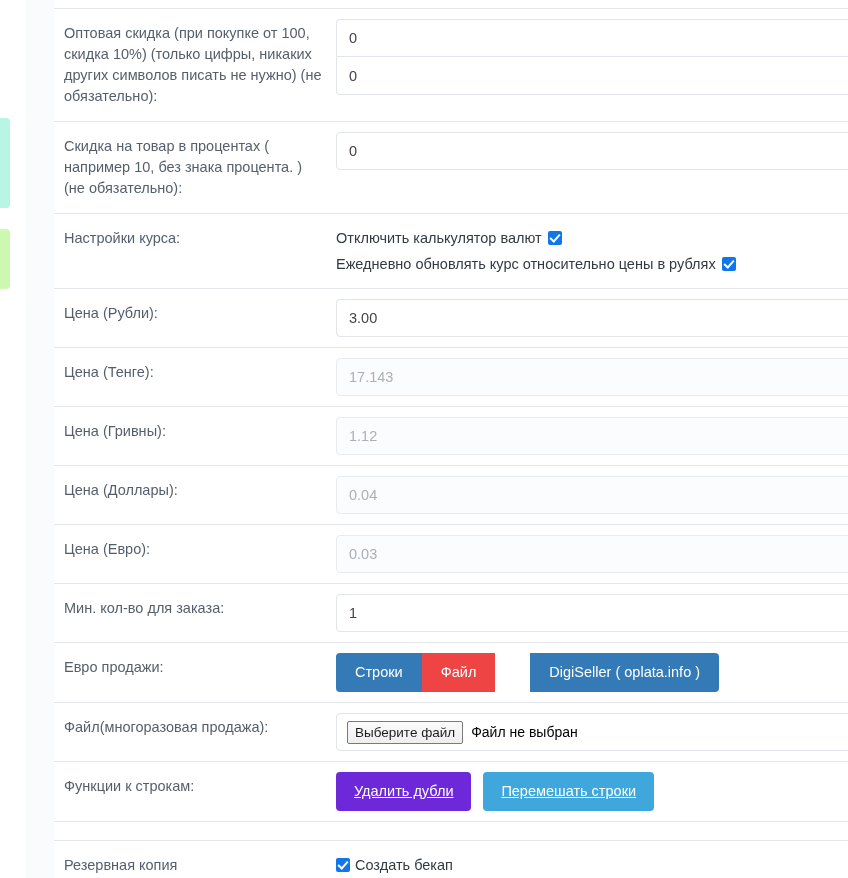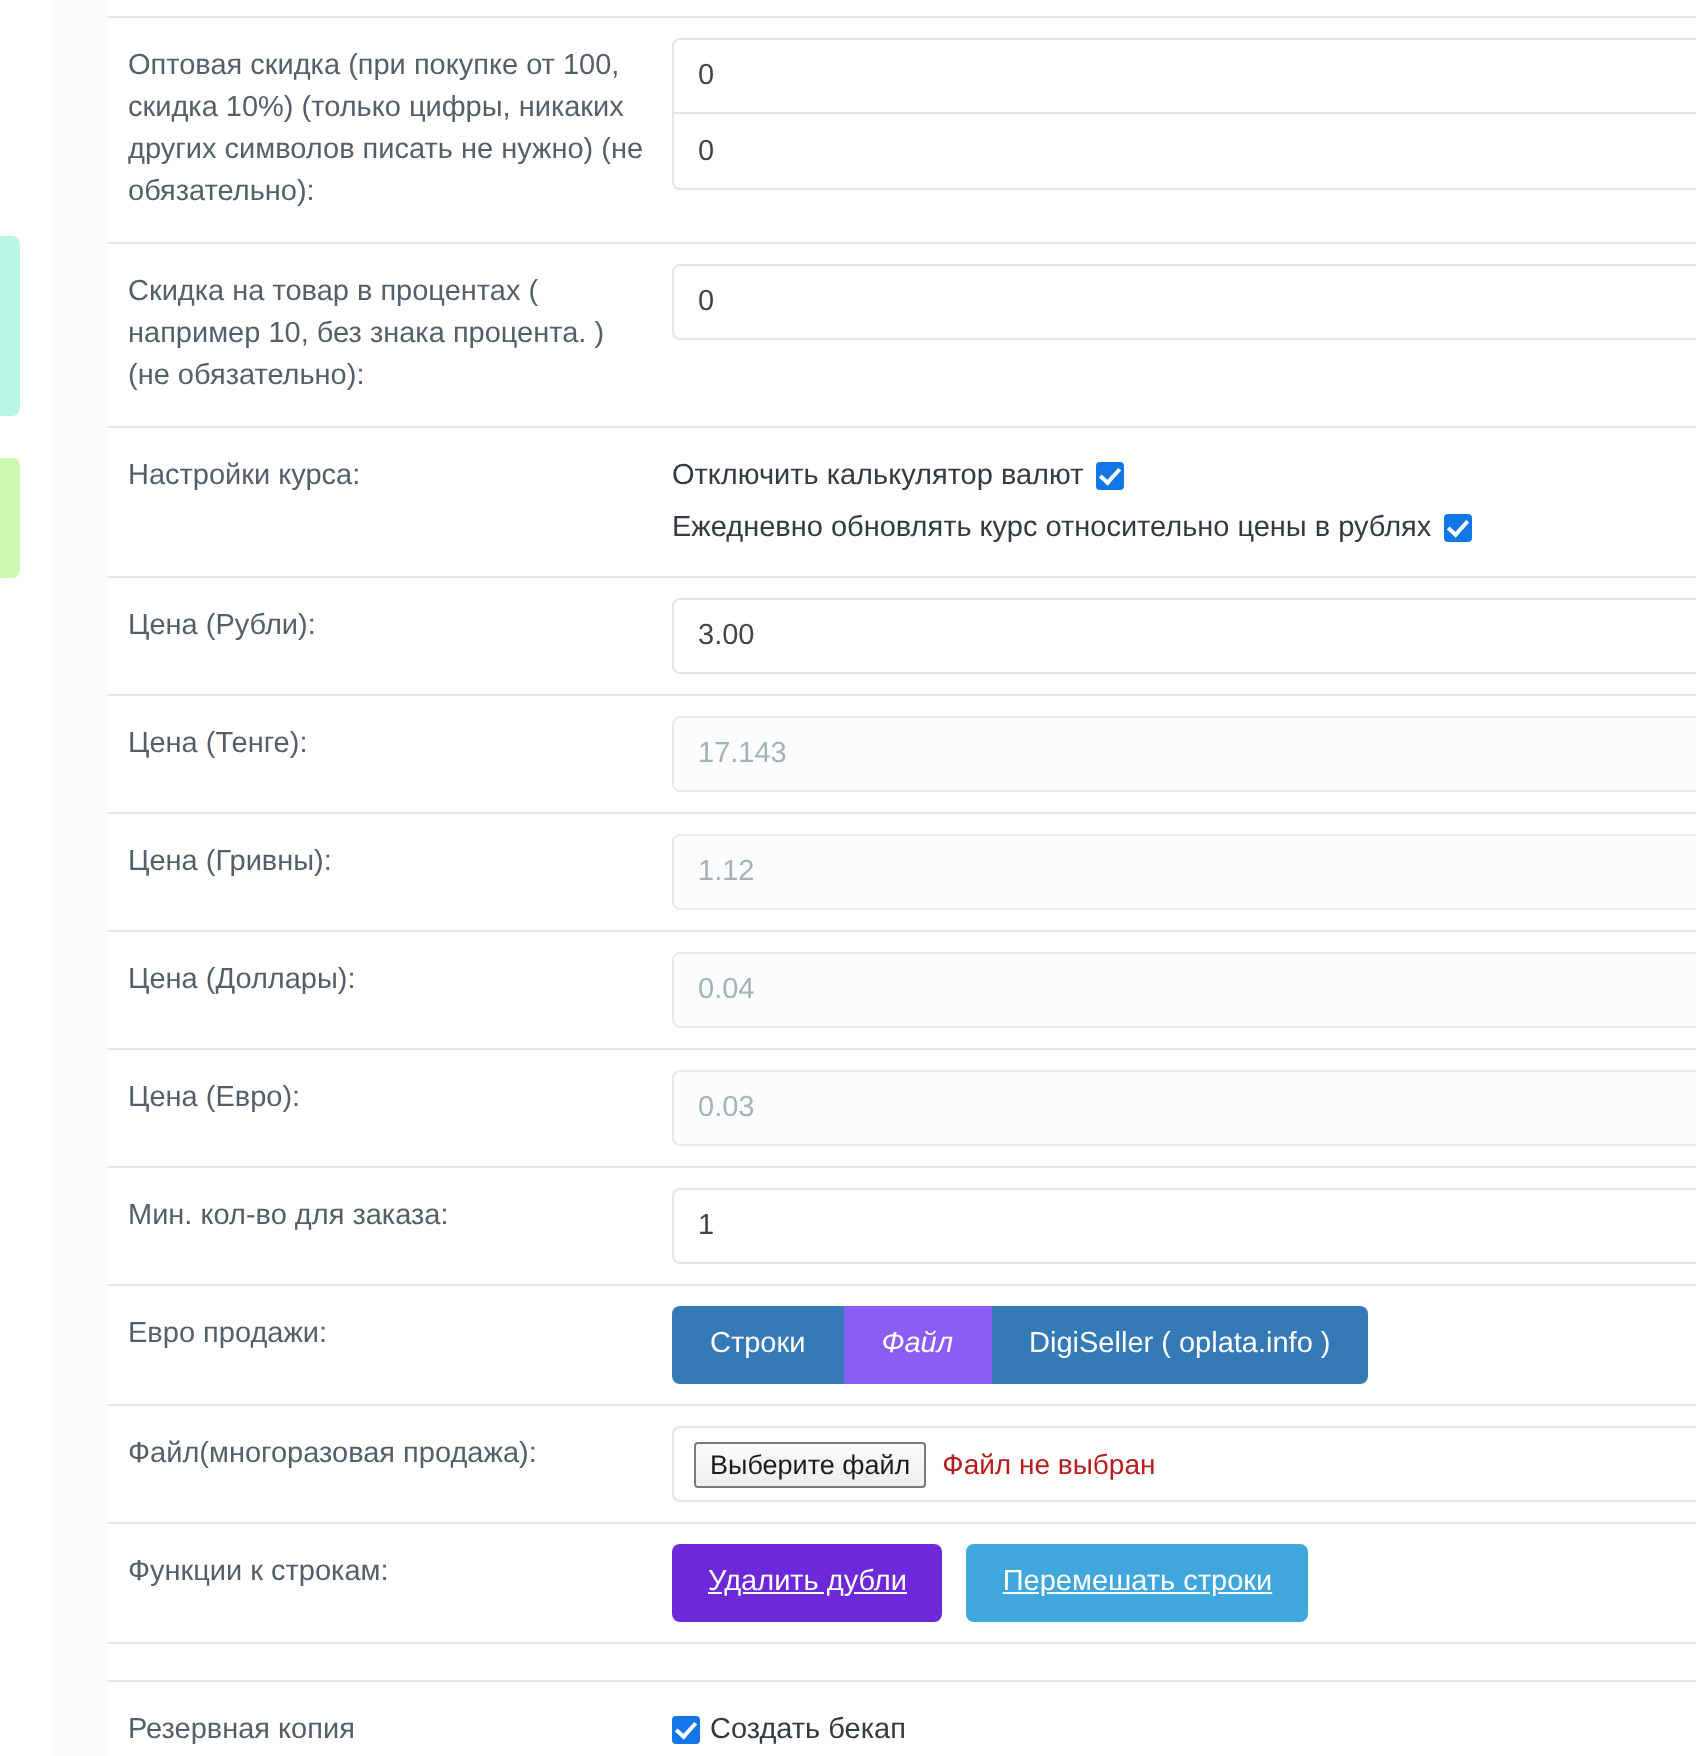--- a/index.html
+++ b/index.html
@@ -144,22 +144,22 @@
     font-family: inherit;
     font-size: 14.5px;
     color: #ffffff;
     background: #337ab7;
     border: none;
     padding: 10px 19px;
     cursor: pointer;
     line-height: 19px;
   }
   .btn-seg:first-child { border-radius: 4px 0 0 4px; text-align: right; }
-  .btn-seg:last-child  { border-radius: 0 4px 4px 0; }
-  .btn-seg.active { background: #8b5cf6; font-style: italic; }
+  .btn-seg:last-child  { border-radius: 0 4px 4px 0; margin-left: 35px; }
+  .btn-seg.active { background: #ef4444; }
 
   
   .btn {
     font-family: inherit;
     font-size: 14.5px;
     color: #ffffff;
     border: none;
     border-radius: 4px;
     padding: 10px 18px;
     cursor: pointer;
@@ -188,21 +188,21 @@
     background: linear-gradient(#fbfbfb, #eeeeee);
     border: 1px solid #7a7a7a;
     border-radius: 2px;
     padding: 2px 7px;
     cursor: pointer;
     line-height: 17px;
   }
   .file-status {
     margin-left: 8px;
     font-size: 14px;
-    color: #b91c1c;
+    color: #000000;
   }
 
   .row-spacer td { height: 18px; padding: 0; }
 </style>
 </head>
 <body>
 
 <div class="page">
 
   <div class="gutter-outer"></div>

